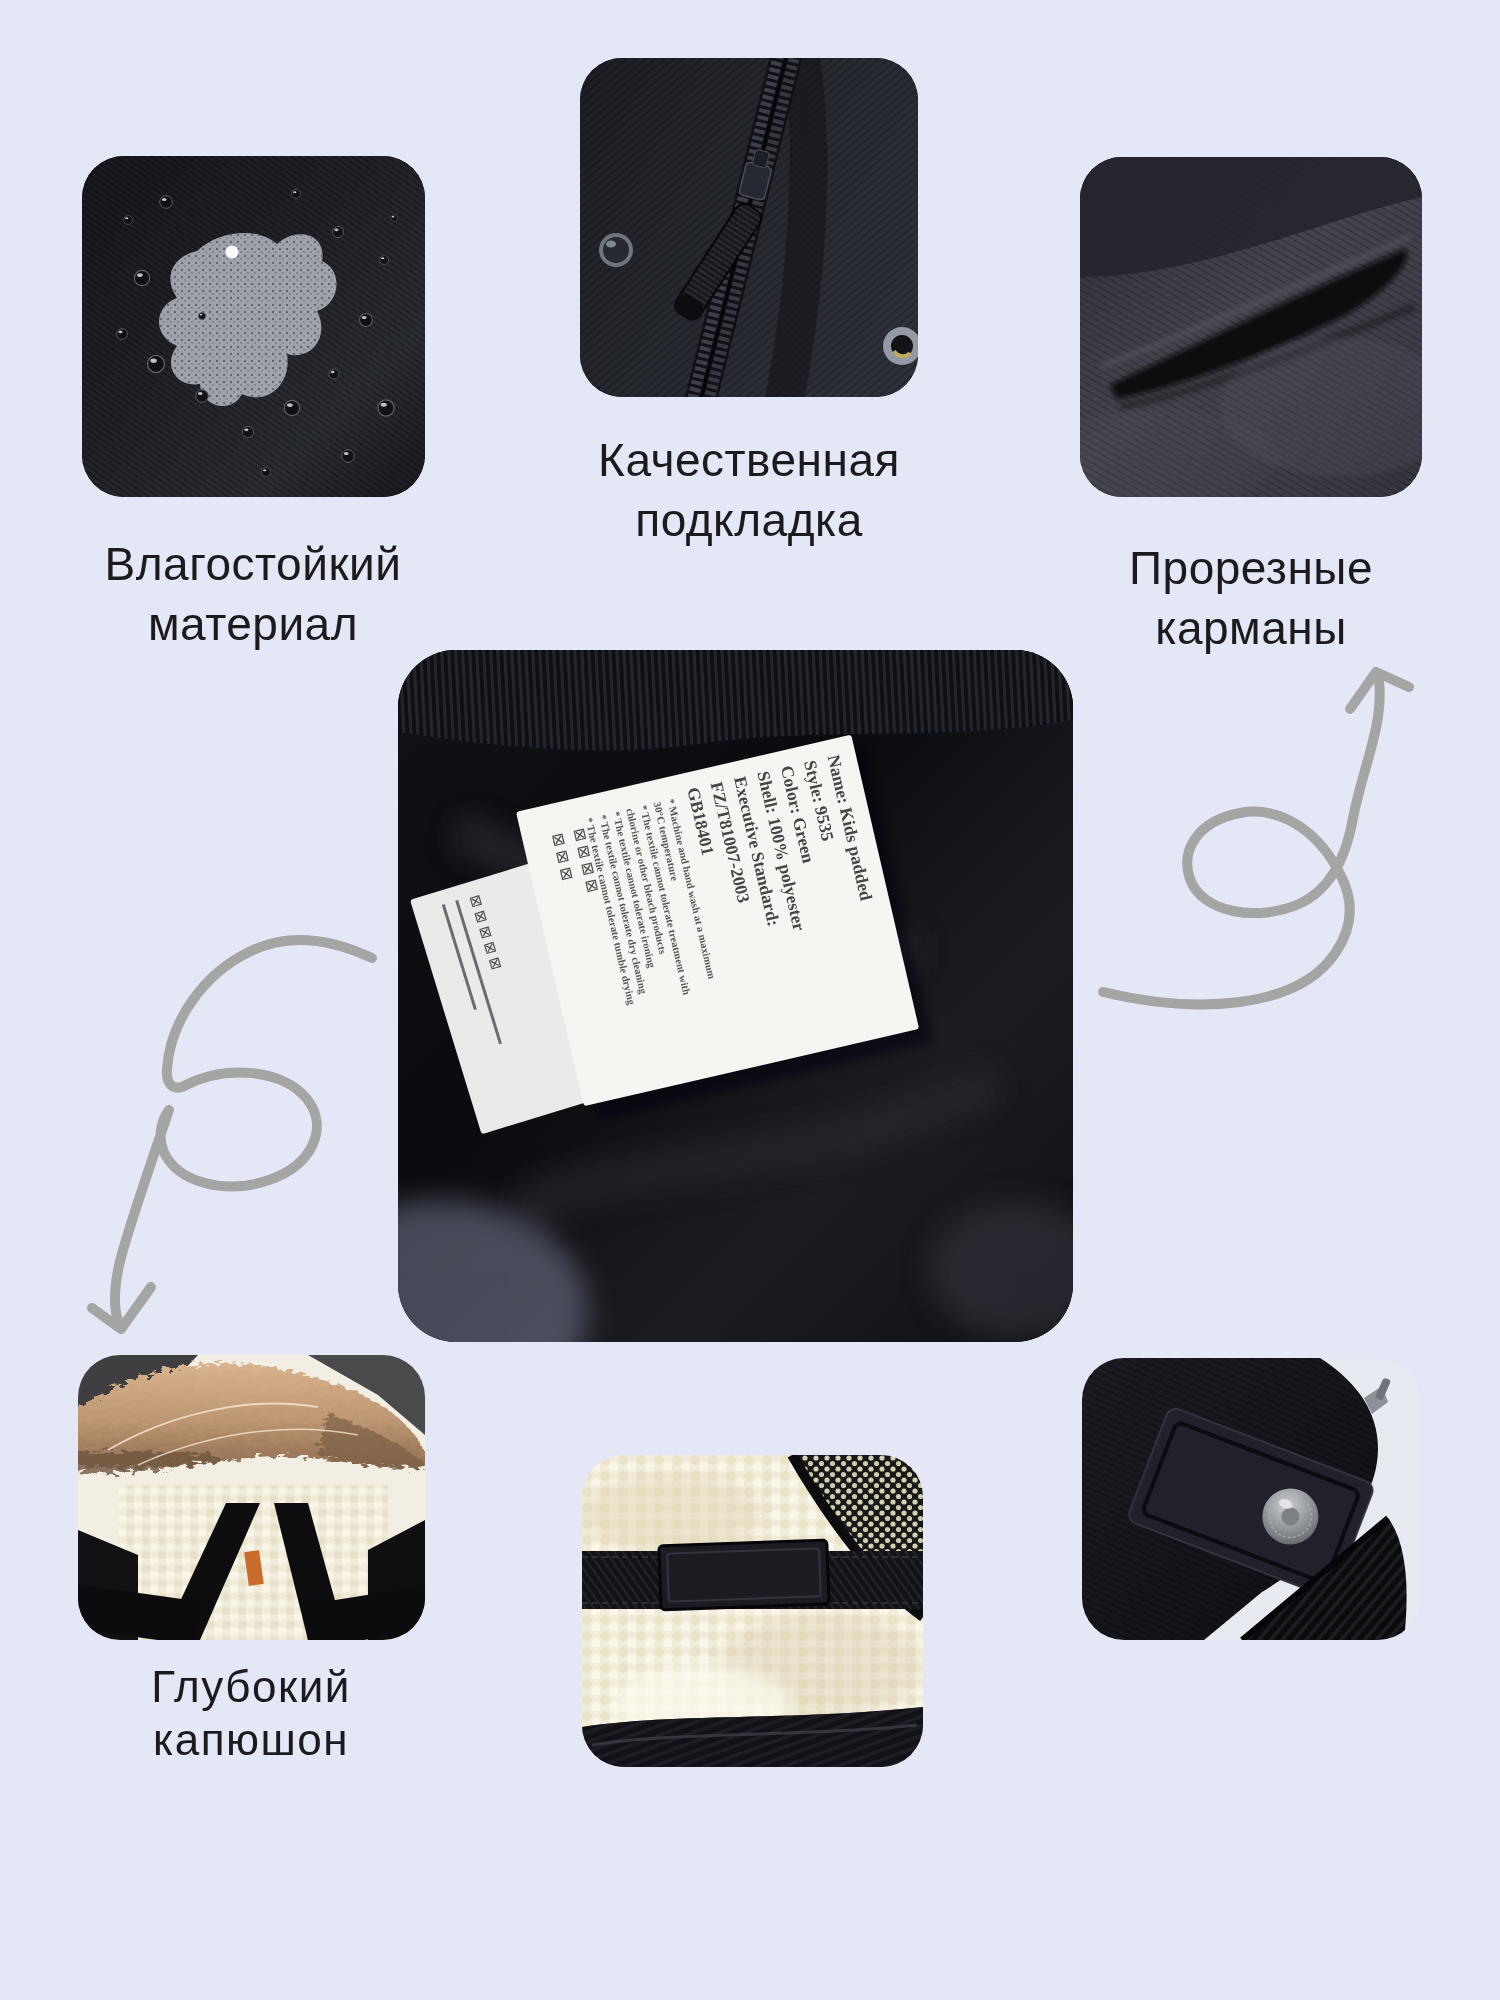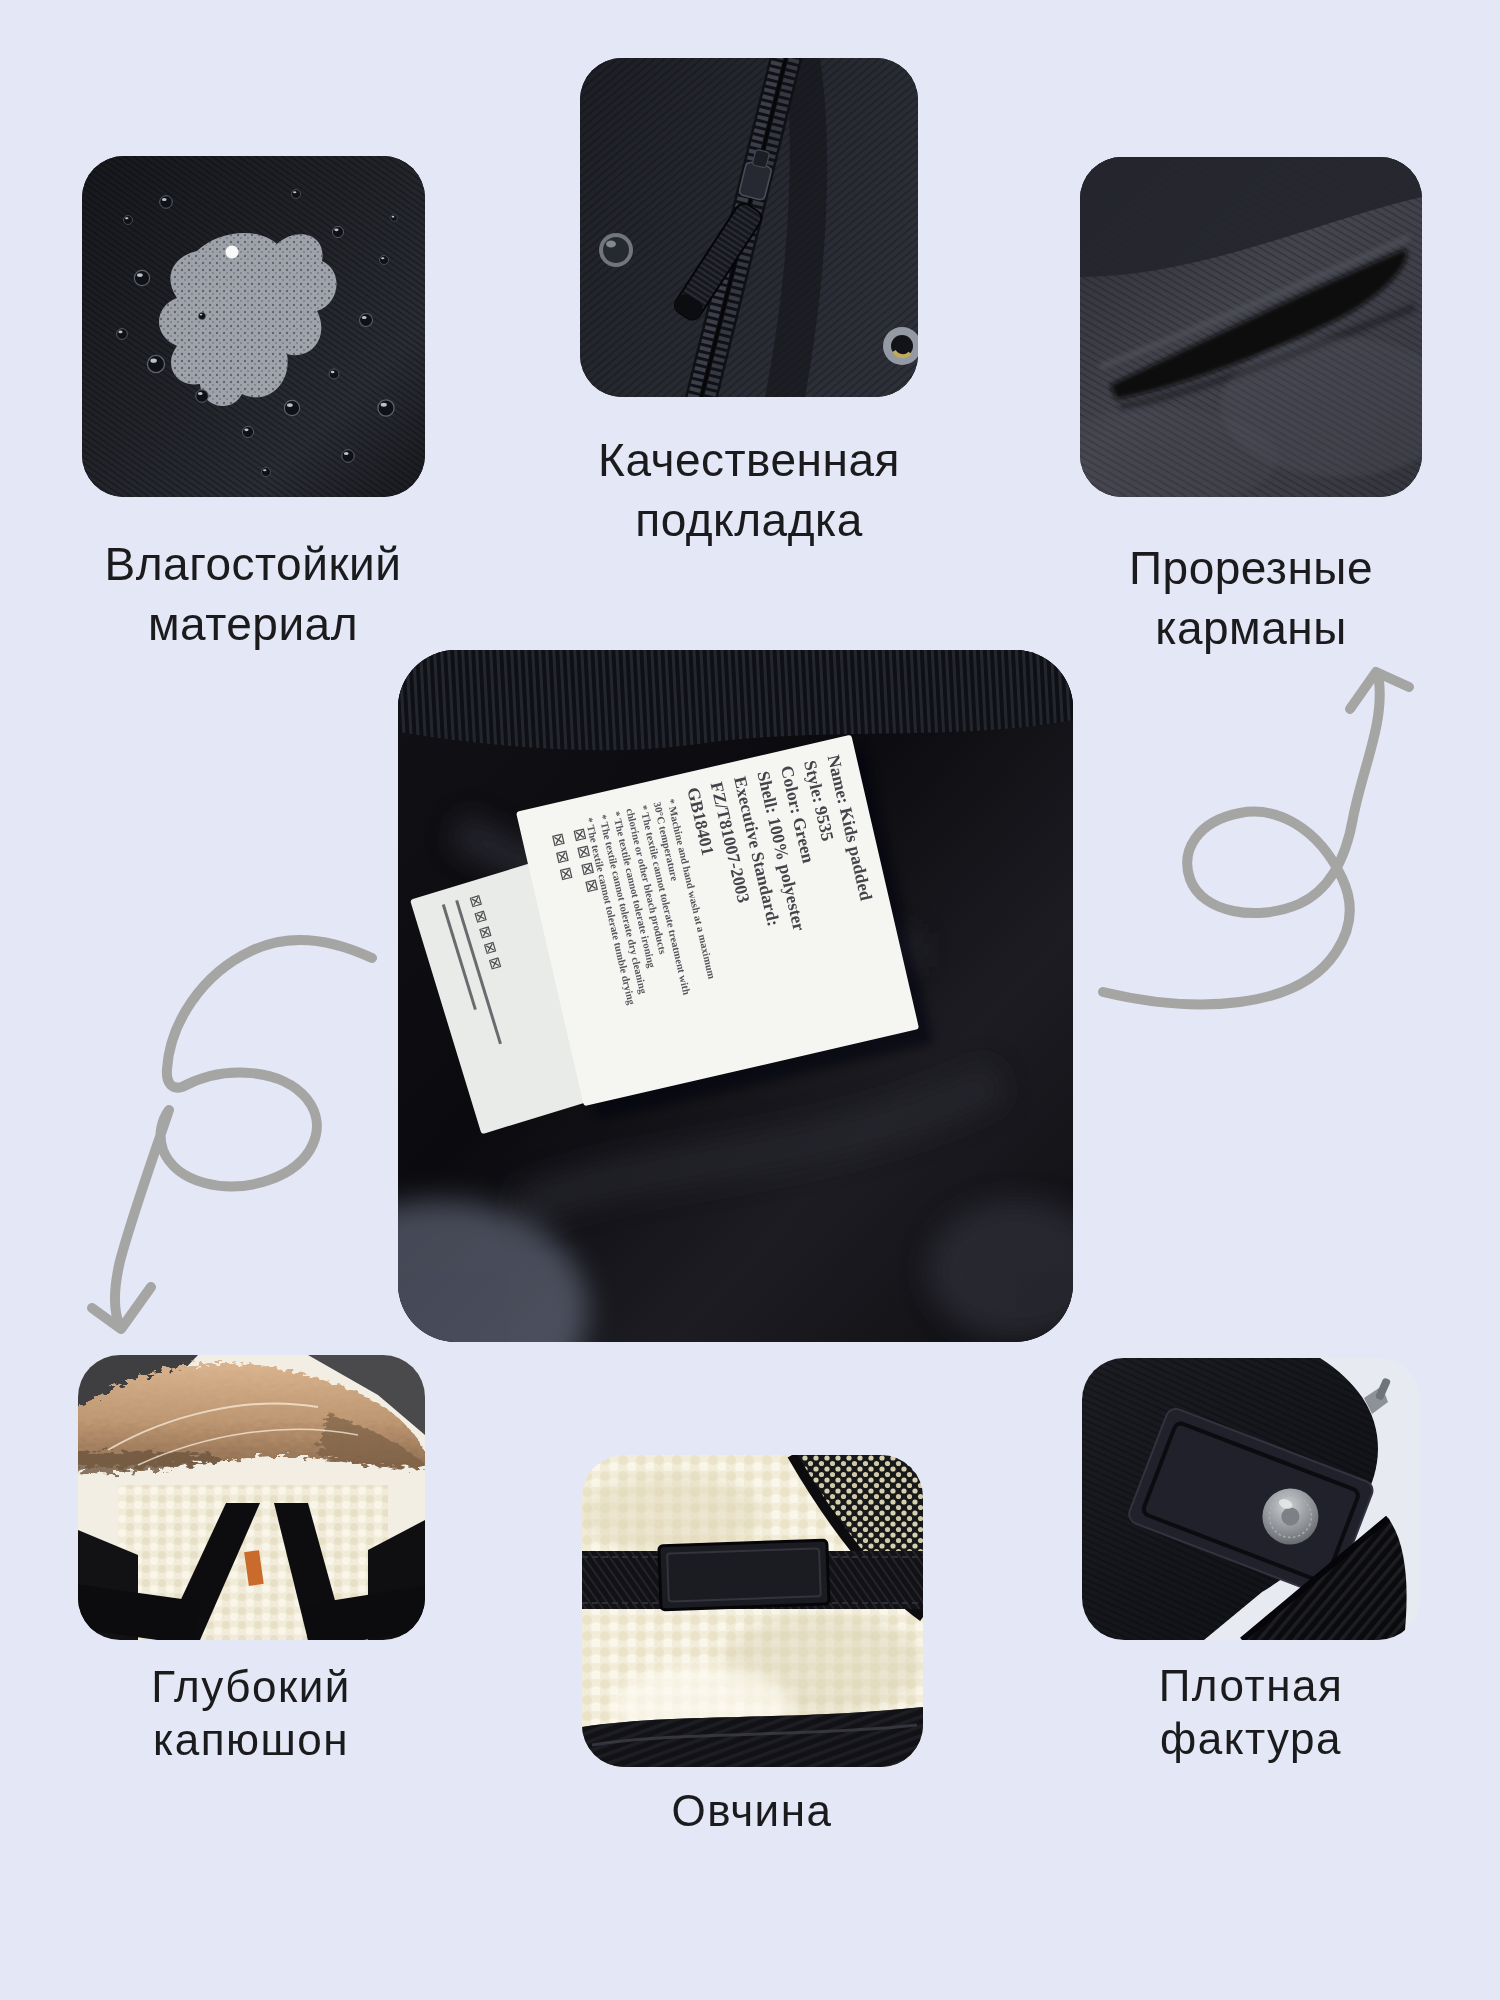--- a/index.html
+++ b/index.html
@@ -360,25 +360,20 @@
   </div>
   <div class="cap cap-top cap-pockets">
     <div>Прорезные</div>
     <div>карманы</div>
   </div>
   <div class="cap cap-bot cap-hood">
     <div>Глубокий</div>
     <div>капюшон</div>
   </div>
   <div class="cap cap-bot cap-sherpa">
-    <div>Овчина</div>
-  </div>
-  <div class="cap cap-bot cap-texture">
-    <div>Плотная</div>
-    <div>фактура</div>
   </div>
 
   <svg class="arrows" viewBox="0 0 1500 2000">
     <g fill="none" stroke-width="10" stroke-linecap="round" stroke-linejoin="round">
       <g>
         <path stroke="#a5a5a3" d="M1103 992 C1195 1014 1298 1010 1336 952 C1352 928 1354 903 1342 878 C1318 827 1276 806 1240 813 C1198 821 1180 850 1190 879 C1202 913 1257 922 1299 904 C1330 890 1346 858 1353 818 C1363 767 1384 724 1379 681"></path>
         <polyline stroke="#a5a5a3" points="1350,709 1376,672 1409,687"></polyline>
       </g>
       <g>
         <path stroke="#a5a5a3" d="M372 958 C325 936 284 935 251 951 C202 974 170 1023 167 1069 C166 1082 171 1090 182 1087 C225 1064 283 1069 307 1099 C329 1127 313 1165 269 1180 C226 1195 176 1183 163 1150 C158 1136 161 1121 169 1110 C154 1155 132 1216 120 1261 C113 1291 113 1311 120 1326"></path>

